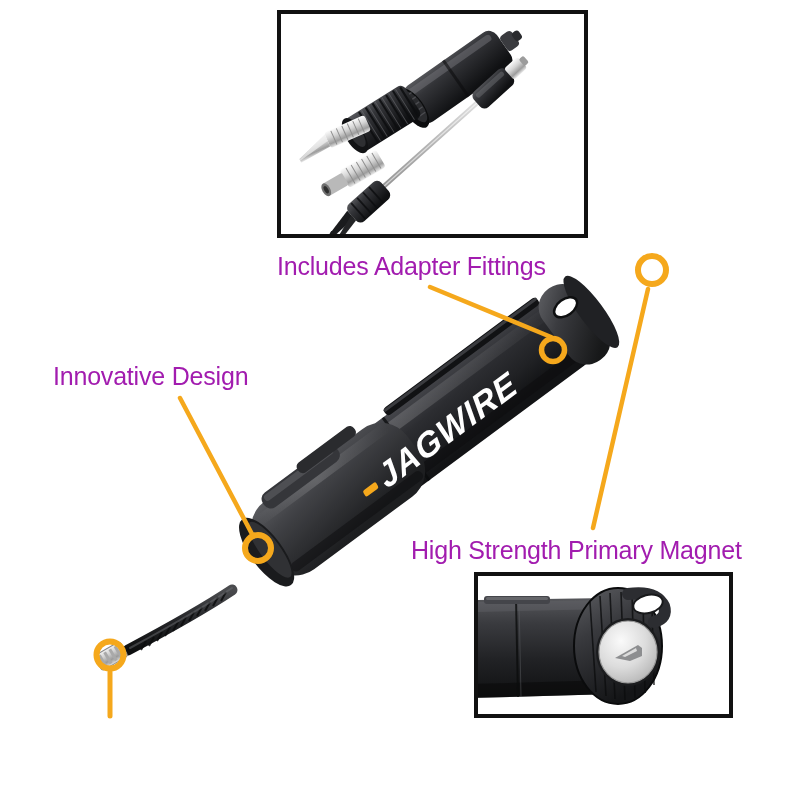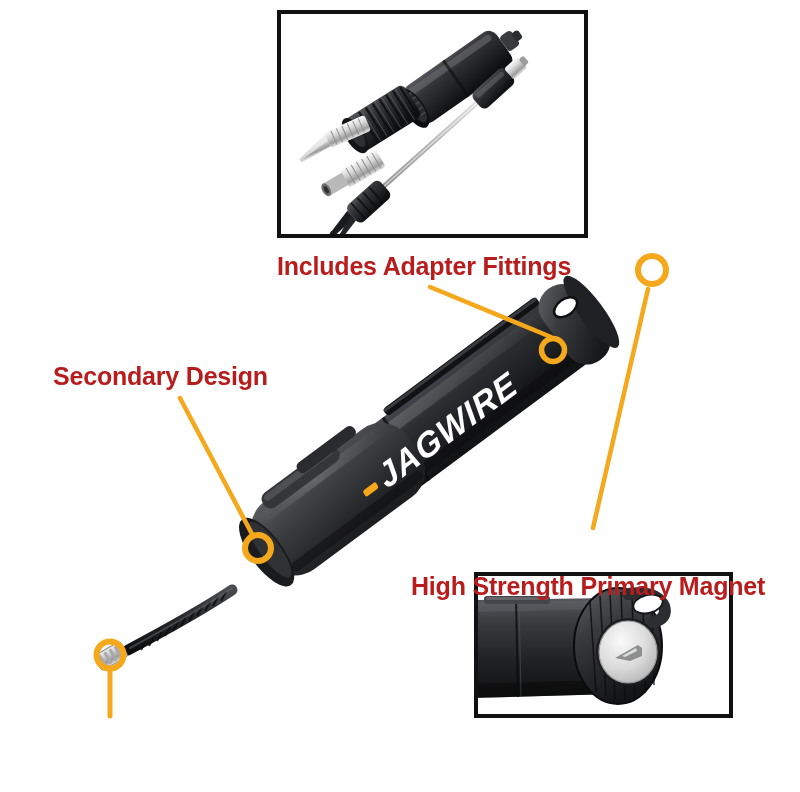--- a/index.html
+++ b/index.html
@@ -14,28 +14,28 @@
     position: relative;
     width: 800px;
     height: 792px;
     background: #ffffff;
     overflow: hidden;
   }
   
   .callout-label {
     position: absolute;
     font-family: "Liberation Sans", sans-serif;
-    font-weight: bold;
-    color: #b91c1c;
+    font-weight: normal;
+    color: #a21caf;
     white-space: nowrap;
     letter-spacing: -0.2px;
   }
   #label-adapter  { left: 277px; top: 252px; font-size: 25px; }
   #label-innov    { left: 53px;  top: 362px; font-size: 25px; }
-  #label-primary  { left: 411px; top: 536px; font-size: 25px; margin-top: 36px; }
+  #label-primary  { left: 411px; top: 536px; font-size: 25px; }
   #label-flexible { left: 17px;  top: 723px; font-size: 25px; }
 
   
   .inset-panel {
     position: absolute;
     background: #ffffff;
     border: 4px solid #111111;
     box-sizing: border-box;
     overflow: hidden;
   }
@@ -362,18 +362,18 @@
     <line x1="110" y1="672" x2="110" y2="716" stroke="#F5A81C" stroke-width="5" stroke-linecap="round"></line>
 
     <circle cx="553" cy="350" r="11.5" fill="none" stroke="#F5A81C" stroke-width="5.5"></circle>
     <circle cx="258" cy="548" r="13" fill="none" stroke="#F5A81C" stroke-width="6"></circle>
     <circle cx="652" cy="270" r="14" fill="none" stroke="#F5A81C" stroke-width="6"></circle>
     <circle cx="110" cy="655" r="13.5" fill="none" stroke="#F5A81C" stroke-width="6"></circle>
   </svg>
 
   <div class="callout-label" id="label-adapter">Includes Adapter Fittings</div>
 
-  <div class="callout-label" id="label-innov">Secondary Design</div>
+  <div class="callout-label" id="label-innov">Innovative Design</div>
 
   <div class="callout-label" id="label-primary">High Strength Primary Magnet</div>
 
 
 </div>
 
 </body></html>

